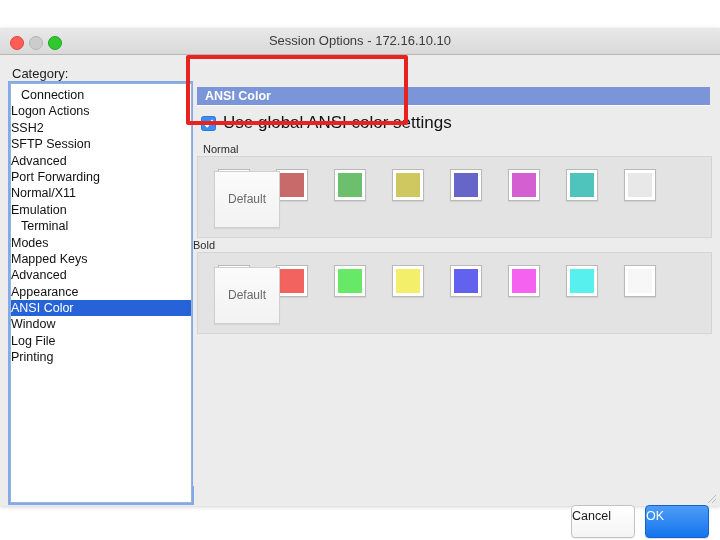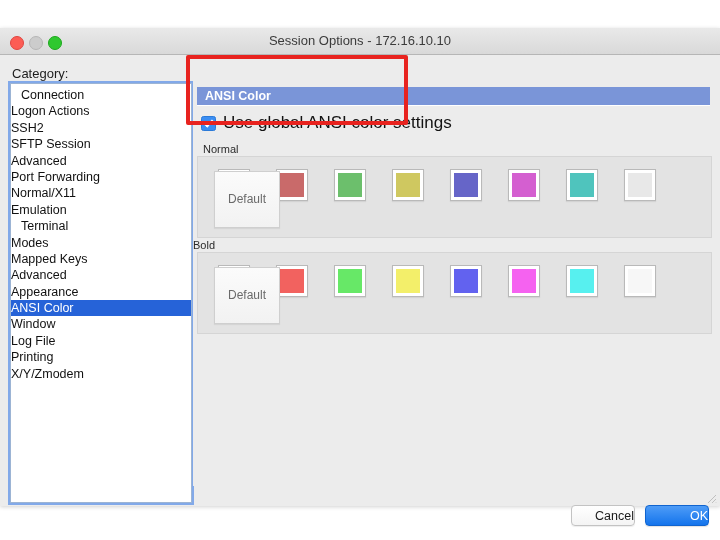--- a/index.html
+++ b/index.html
@@ -210,23 +210,23 @@
     color: #6a6a6a;
     background: linear-gradient(to bottom, #fbfbfb, #f2f2f2);
     border: 1px solid #cfcfcf;
     border-radius: 0;
     box-shadow: 0 1px 1px rgba(0,0,0,0.06);
   }
 
   
   .btn {
     position: absolute;
-    height: 21px;
+    height: 33px;
     line-height: 21px;
-    text-align: right;
+    text-align: left;
     font-size: 12.5px;
     border-radius: 4px;
     box-sizing: border-box;
   }
   .btn-cancel {
     left: 571px;
     top: 477px;
     width: 64px;
     background: linear-gradient(to bottom, #ffffff, #f4f4f4);
     border: 1px solid #c3c3c3;
@@ -292,21 +292,20 @@
           <div class="tree-item lvl1"><span class="tlabel">Emulation</span></div>
           <div class="tree-item lvl0"><span class="tlabel">Terminal</span></div>
           <div class="tree-item lvl2"><span class="tlabel">Modes</span></div>
           <div class="tree-item lvl2"><span class="tlabel">Mapped Keys</span></div>
           <div class="tree-item lvl2"><span class="tlabel">Advanced</span></div>
           <div class="tree-item lvl1"><span class="tlabel">Appearance</span></div>
           <div class="tree-item lvl2 selected"><span class="tlabel">ANSI Color</span></div>
           <div class="tree-item lvl2"><span class="tlabel">Window</span></div>
           <div class="tree-item lvl1"><span class="tlabel">Log File</span></div>
           <div class="tree-item lvl1"><span class="tlabel">Printing</span></div>
-          <div class="tree-item lvl1"><span class="tlabel">X/Y/Zmodem</span></div>
         </div>
     </div>
 
     <div class="right-pane">
 
       <div class="section-header">
         <span class="sh-text">ANSI Color</span>
       </div>
 
       <div class="checkbox-row">

